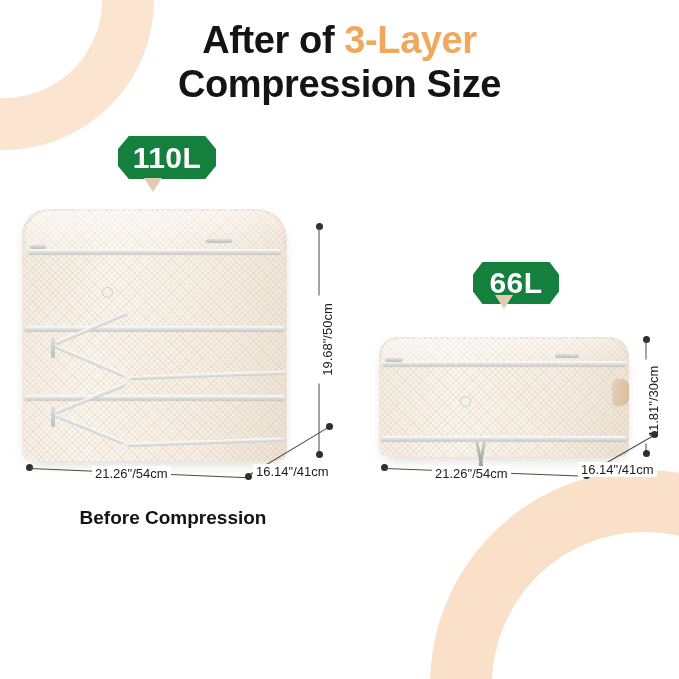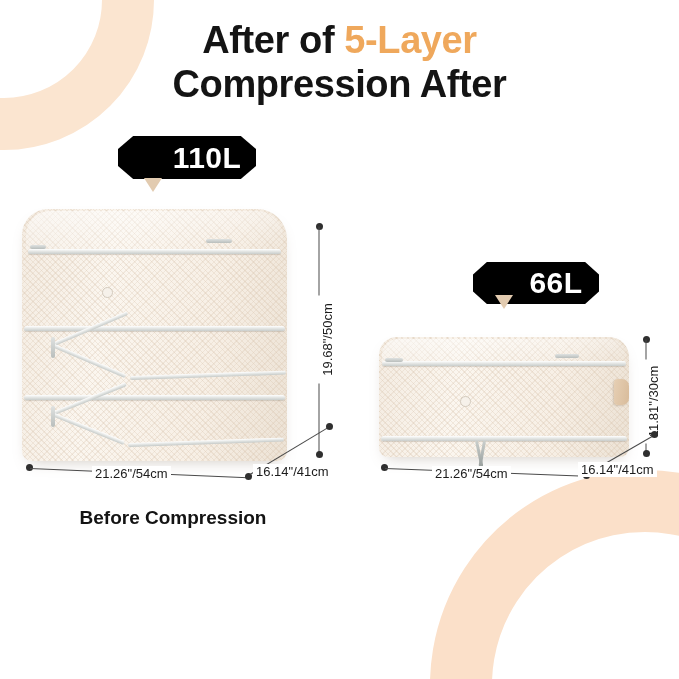--- a/index.html
+++ b/index.html
@@ -55,30 +55,29 @@
     font-size: 38px;
     font-weight: bold;
     color: #141414;
     letter-spacing: -0.4px;
   }
   .title-accent { color: #efa85c; }
 
   
   .vol-tag {
     position: absolute;
-    background: #000000;
+    background: #15803d;
     color: #ffffff;
     font-size: 30px;
     font-weight: bold;
     letter-spacing: 0.5px;
     display: flex;
     align-items: center;
     justify-content: center;
     clip-path: polygon(0% 30%, 11% 0%, 89% 0%, 100% 30%, 100% 70%, 89% 100%, 11% 100%, 0% 70%);
-    padding-left: 40px;
   }
   .vol-tag-wrap { position: absolute; }
   .vol-tail {
     position: absolute;
     width: 0; height: 0;
     border-left: 9px solid transparent;
     border-right: 9px solid transparent;
     border-top: 14px solid #e2cbb0;
   }
 
@@ -211,22 +210,22 @@
 </style>
 </head>
 <body>
 
 <div id="page">
 
   <div class="deco-tl"></div>
   <div class="deco-br"></div>
 
   <div class="title-block">
-    <div class="title-line"><span>After of </span><span class="title-accent">5-Layer</span></div>
-    <div class="title-line">Compression After</div>
+    <div class="title-line"><span>After of </span><span class="title-accent">3-Layer</span></div>
+    <div class="title-line">Compression Size</div>
   </div>
 
   <div class="vol-tag-wrap" style="left:118px; top:136px;">
     <div class="vol-tag" style="left:0; top:0; width:98px; height:43px;">110L</div>
     <div class="vol-tail" style="left:26px; top:42px;"></div>
   </div>
 
   <div class="bag bag-left">
     <div class="top-face" style="left:4px; top:2px; width:257px; height:40px; border-radius:24px 26px 0 0;"></div>
 

